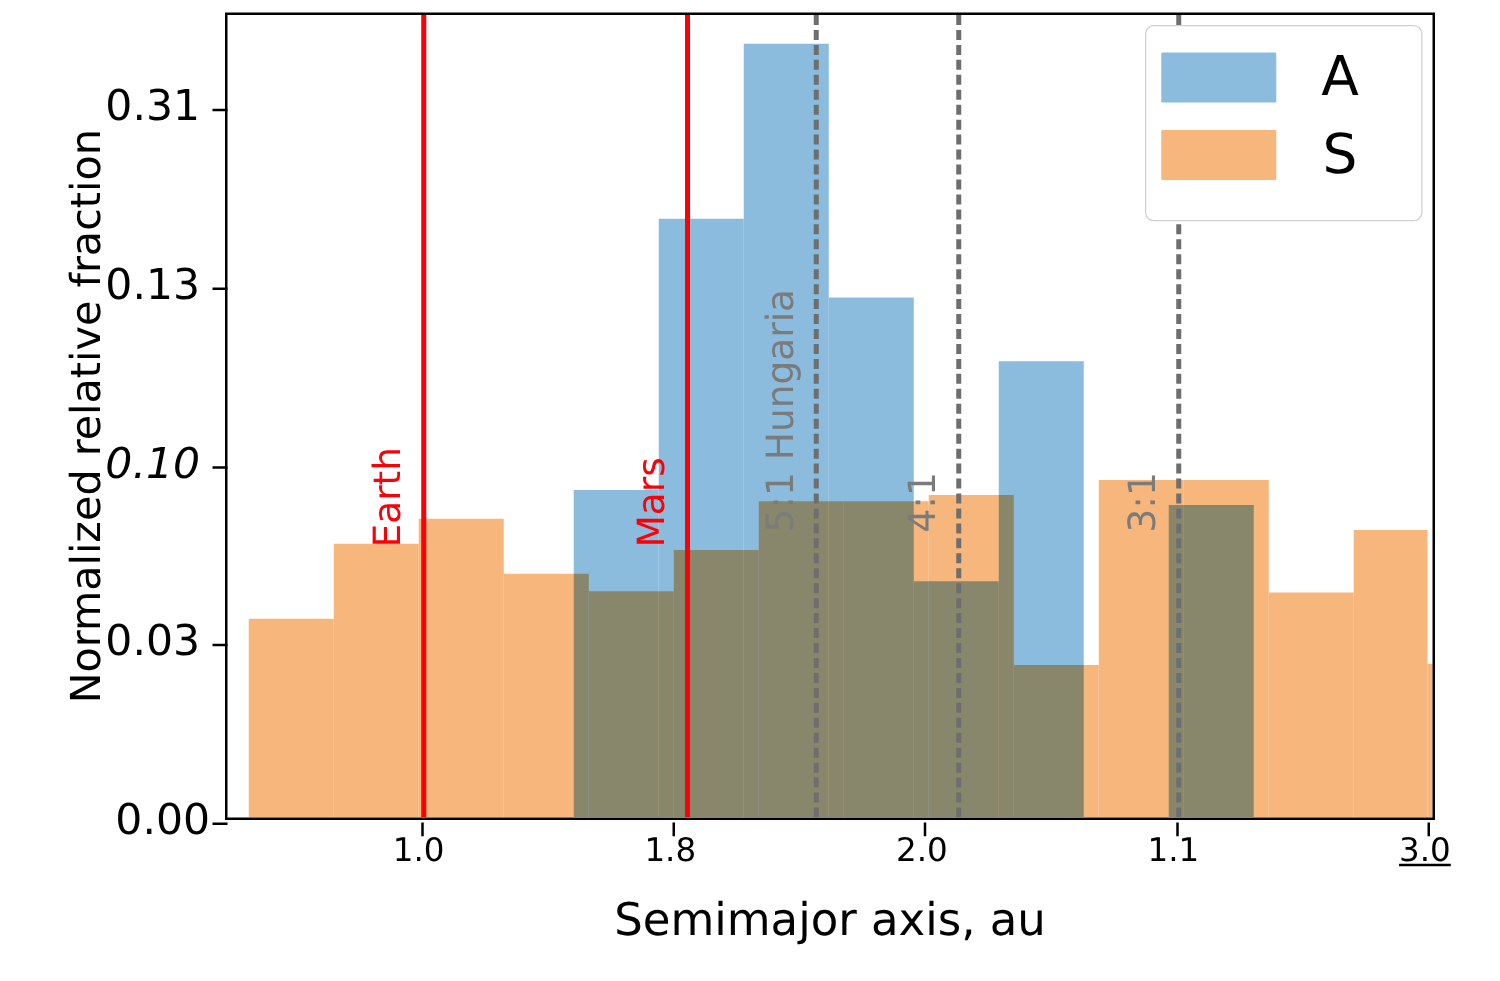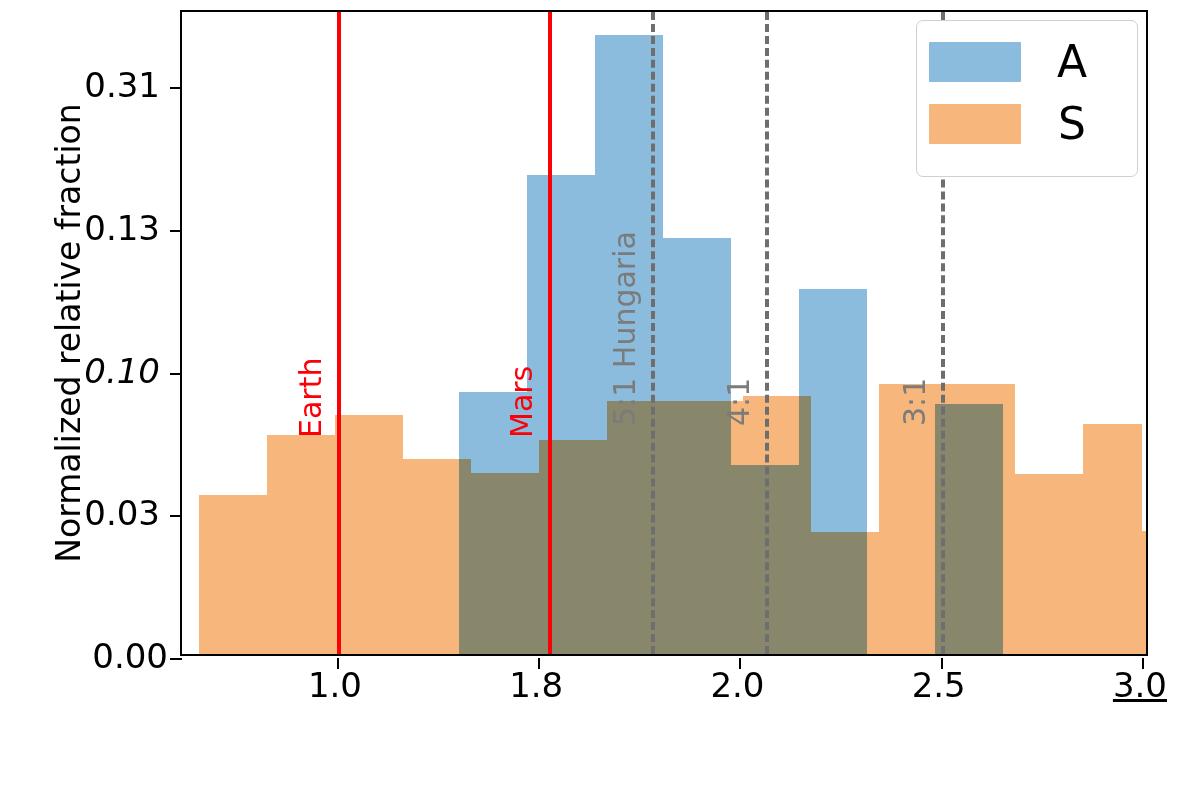--- a/index.html
+++ b/index.html
@@ -28,21 +28,21 @@
           font-size:30px;letter-spacing:0px;}
   .vlabel.red{color:#fb0007;}
   .vlabel.grey{color:#7b7b7b;}
 
   
   .ytick{position:absolute;left:-12px;width:12px;height:0;border-top:2.5px solid #000;}
   .ytlab{position:absolute;right:1186px;text-align:right;width:140px;
          font-size:34px;color:#000;line-height:1;}
   .xtick{position:absolute;top:646px;width:0;height:11px;border-left:2.5px solid #000;}
   .xtlab{position:absolute;top:666px;width:120px;margin-left:-60px;text-align:center;
-         font-size:34px;color:#000;line-height:1;}
+         font-size:26px;color:#000;line-height:1;}
 
   #ylabel{position:absolute;left:0;top:0;width:646px;height:46px;
           transform-origin:0 0;transform:translate(46px,656px) rotate(-90deg);
           font-size:33px;color:#000;text-align:center;line-height:46px;}
   #xlabel{position:absolute;left:180px;top:716px;width:968px;text-align:center;
           font-size:36px;color:#000;}
 
   
   #legend{position:absolute;right:8px;top:8px;background:#fff;
           border:1.6px solid #d0d0d0;border-radius:7px;
@@ -136,17 +136,18 @@
         <div class="lgsw s"></div>
         <div class="lgtx">S</div>
       </div>
     </div>
   </div>
 
   <div id="xtlabels">
       <div class="xtlab" style="left: 334.96px; top: 668px;">1.0</div>
       <div class="xtlab" style="left: 536.208px; top: 668px;">1.8</div>
       <div class="xtlab" style="left: 737.455px; top: 668px;">2.0</div>
-      <div class="xtlab" style="left: 938.703px; top: 668px;">2.5</div>
+      <div class="xtlab" style="left: 938.703px; top: 668px;">1.1</div>
       <div class="xtlab" style="left: 1139.95px; top: 668px; text-decoration: underline;">3.0</div>
     </div>
 
+  <div id="xlabel">Semimajor axis, au</div>
 </div>
 
 </body></html>

